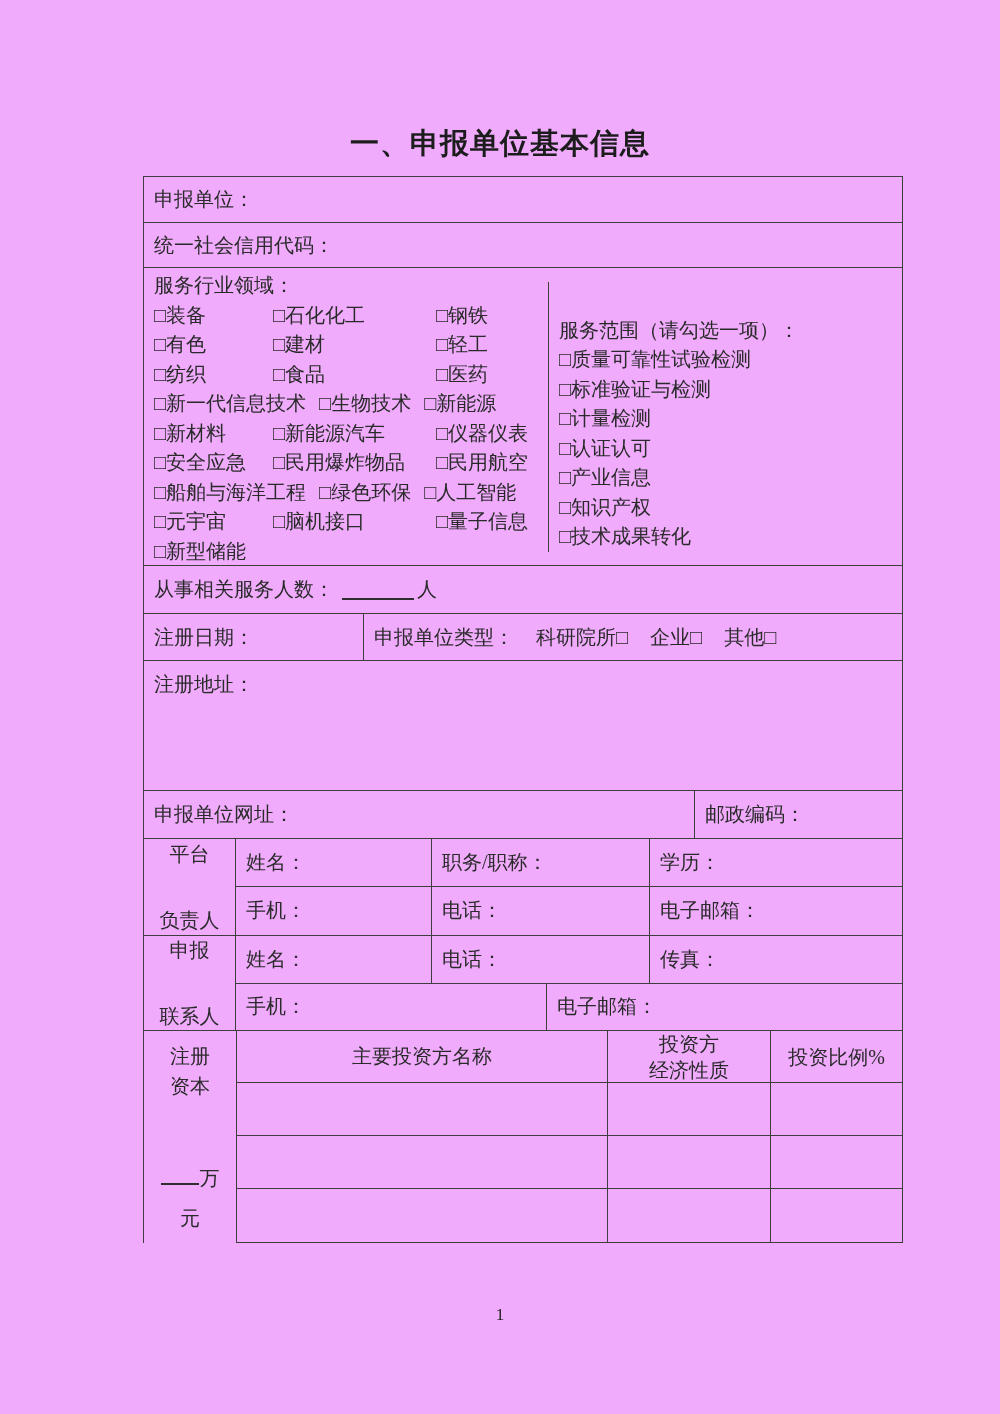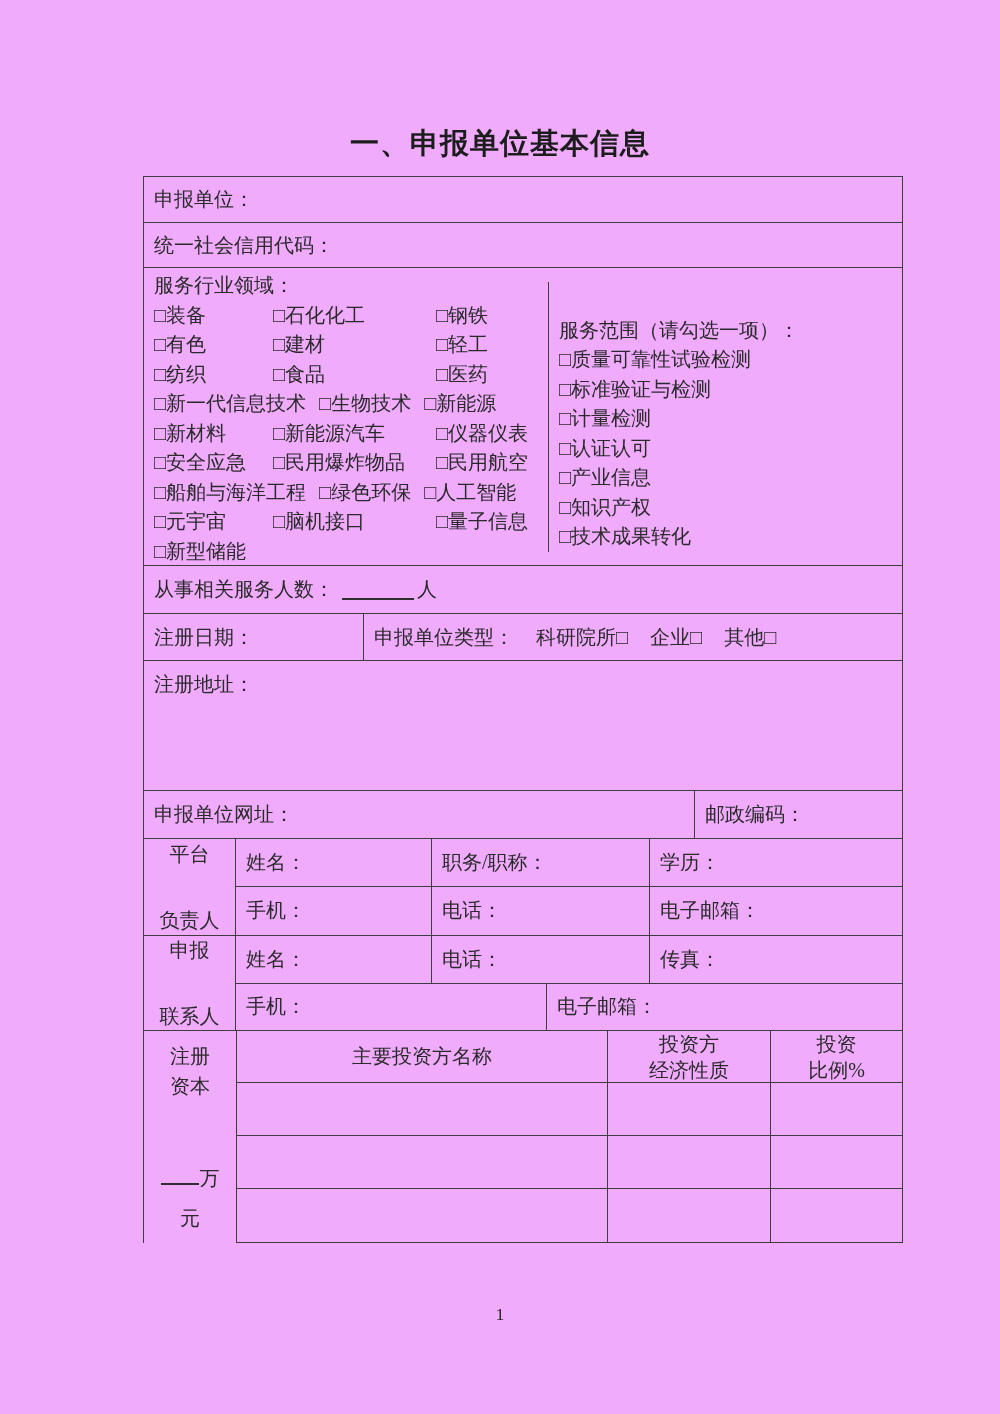--- a/index.html
+++ b/index.html
@@ -72,21 +72,21 @@
     width:92px; display:flex; flex-direction:column; align-items:center;
     padding:10px 0 10px; line-height:30px; text-align:right;
   }
   .capital-label .wanline { margin-top:auto; white-space:nowrap; }
   .capital-label .yuanline { margin-top:10px; }
   .inv { flex:1; border-left:1.5px solid #3e3e3e; display:flex; flex-direction:column; }
   .inv-row { display:flex; align-items:stretch; border-bottom:1.5px solid #3e3e3e; }
   .ih52{height:52px} .ih53{height:53px} .ih54{height:54px}
   .inv-c1 { width:370px; display:flex; align-items:center; justify-content:center; text-align:center; }
   .inv-c2 { width:163px; border-left:1.5px solid #3e3e3e; display:flex; flex-direction:column; align-items:center; justify-content:center; line-height:26px; text-align:center; }
-  .inv-c3 { flex:1; border-left:1.5px solid #3e3e3e; display:flex; flex-direction:column; align-items:center; justify-content:center; line-height:26px; text-align:center; }
+  .inv-c3 { flex:1; border-left:1.5px solid #3e3e3e; display:flex; align-items:center; justify-content:center; line-height:26px; text-align:center; }
 
   .pageno {
     position:absolute; top:1305px; left:0; width:100%;
     text-align:center; font-size:17px; color:#1f1f1f;
   }
 </style>
 </head>
 <body>
 
 <div class="page">

